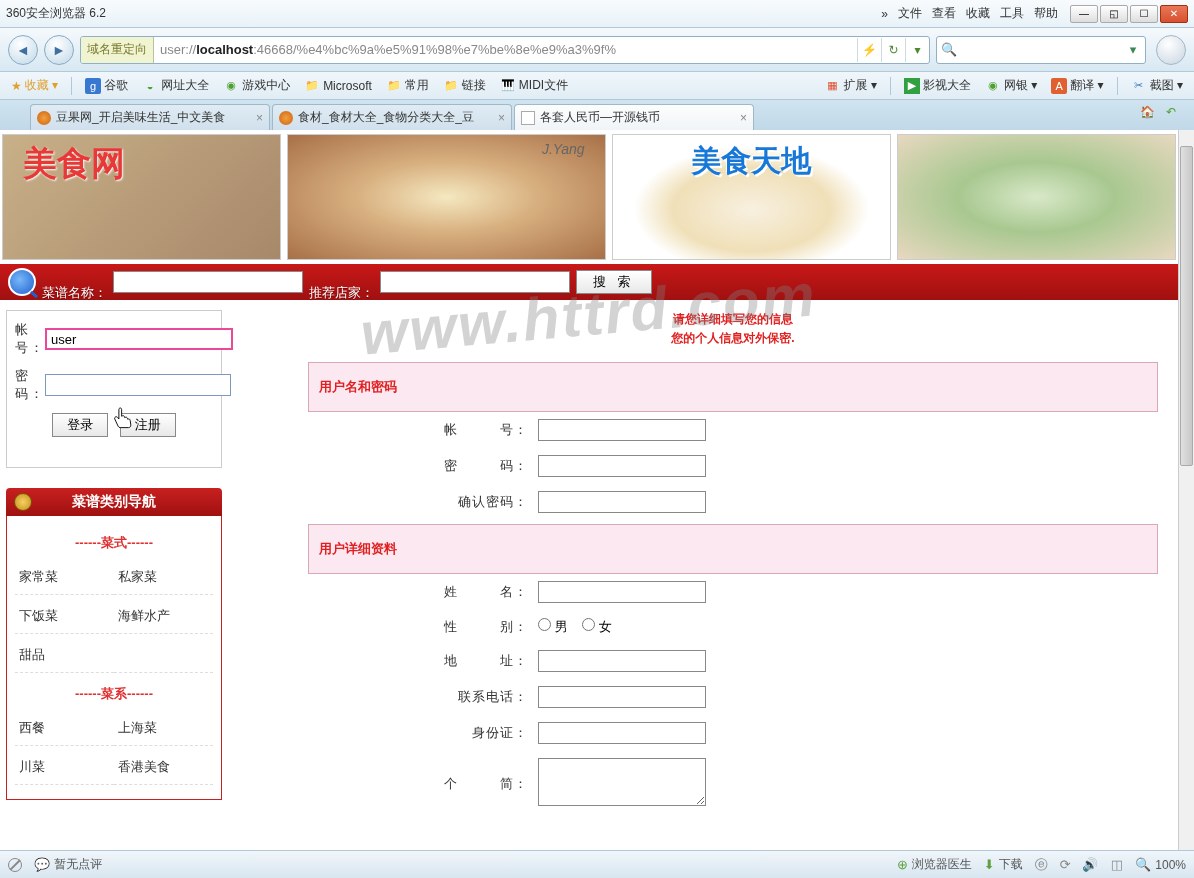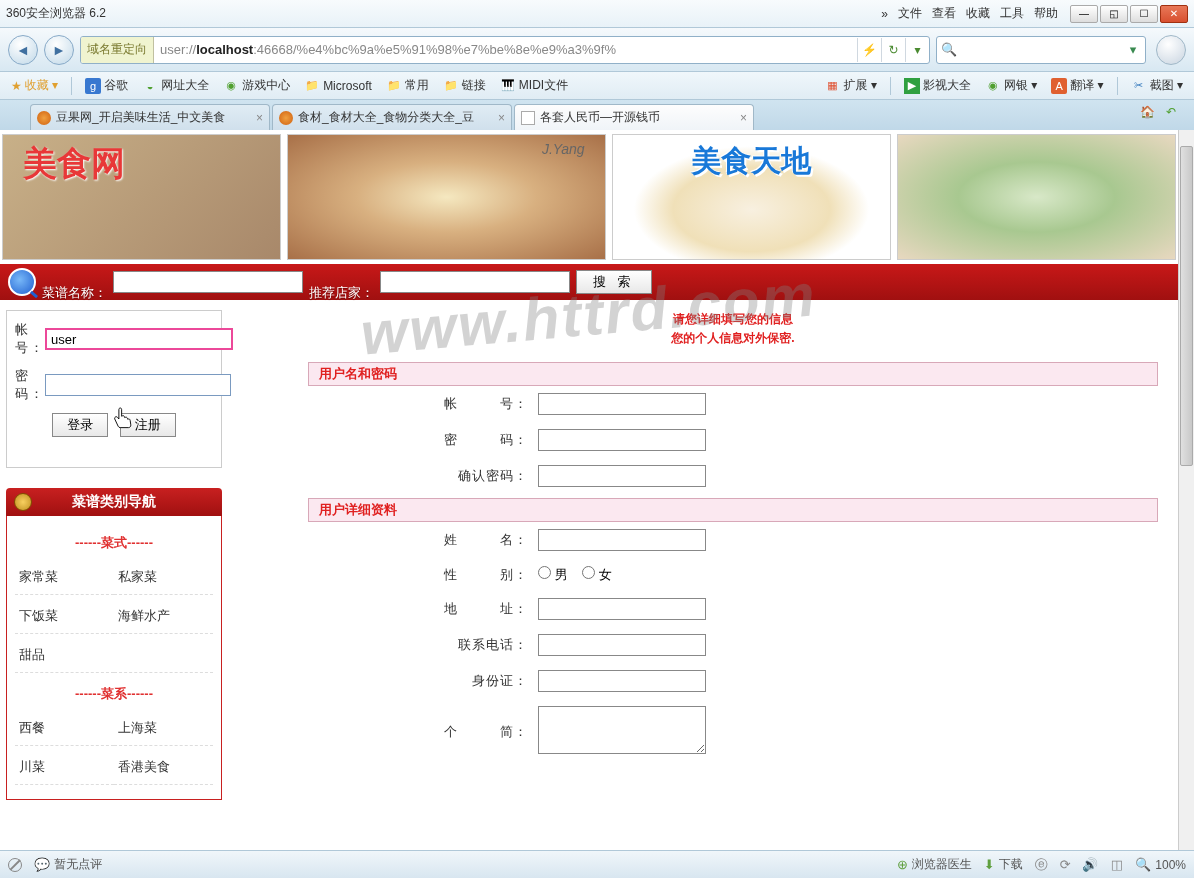--- a/index.html
+++ b/index.html
@@ -90,21 +90,21 @@
 .catnav .head { height: 28px; background: linear-gradient(#c82020,#a01010); border-radius: 4px 4px 0 0; display: flex; align-items: center; justify-content: center; color: #fff; font-size: 14px; font-weight: bold; position: relative; }
 .catnav .head .coin { position:absolute; left:8px; width:18px; height:18px; border-radius:50%; background: radial-gradient(circle,#f8d060,#c09020); border:1px solid #805000; }
 .catnav .body { border: 1px solid #c82020; border-top: none; padding: 10px 8px; font-size: 13px; }
 .catnav .grouptitle { text-align: center; color: #e03030; font-weight: bold; margin: 8px 0; font-size: 13px; }
 .catnav .items { display: flex; flex-wrap: wrap; }
 .catnav .items .it { width: 50%; padding: 8px 4px; color: #333; border-bottom: 1px dashed #ddd; margin-bottom: 4px; }
 
 
 .formtitle { text-align: center; color: #e02020; font-size: 12px; font-weight: bold; line-height: 1.6; margin-bottom: 14px; }
 .section { margin-bottom: 4px; }
-.section .sh { background: #fbe8f0; border: 1px solid #d8a8b8; padding: 2px 10px; color: #e02020; font-size: 13px; font-weight: bold; }
+.section .sh { background: #fbe8f0; border: 1px solid #d8a8b8; padding: 15px 10px; color: #e02020; font-size: 13px; font-weight: bold; }
 .section .row { display: flex; align-items: center; padding: 7px 0; }
 .section .row .lbl { width: 230px; text-align: right; padding-right: 10px; font-size: 13px; color: #333; letter-spacing: 1px; }
 .section .row .val input[type=text], .section .row .val input[type=password] { width: 168px; height: 22px; border: 1px solid #888; padding: 0 4px; }
 .section .row .val textarea { width: 168px; height: 48px; border: 1px solid #888; }
 .section .row .val label { font-size: 13px; margin-right: 10px; }
 
 .watermark { position: absolute; top: 280px; left: 360px; font-size: 60px; color: rgba(128,128,128,0.35); font-weight: bold; font-style: italic; transform: rotate(-5deg); pointer-events: none; font-family: Arial; letter-spacing: 2px; }
 
 
 .statusbar { position: absolute; bottom: 0; left: 0; right: 0; height: 28px; background: linear-gradient(#f0f6fa,#d8e6f0); border-top: 1px solid #b0c8d8; display: flex; align-items: center; padding: 0 8px; font-size: 12px; color: #555; gap: 12px; }

